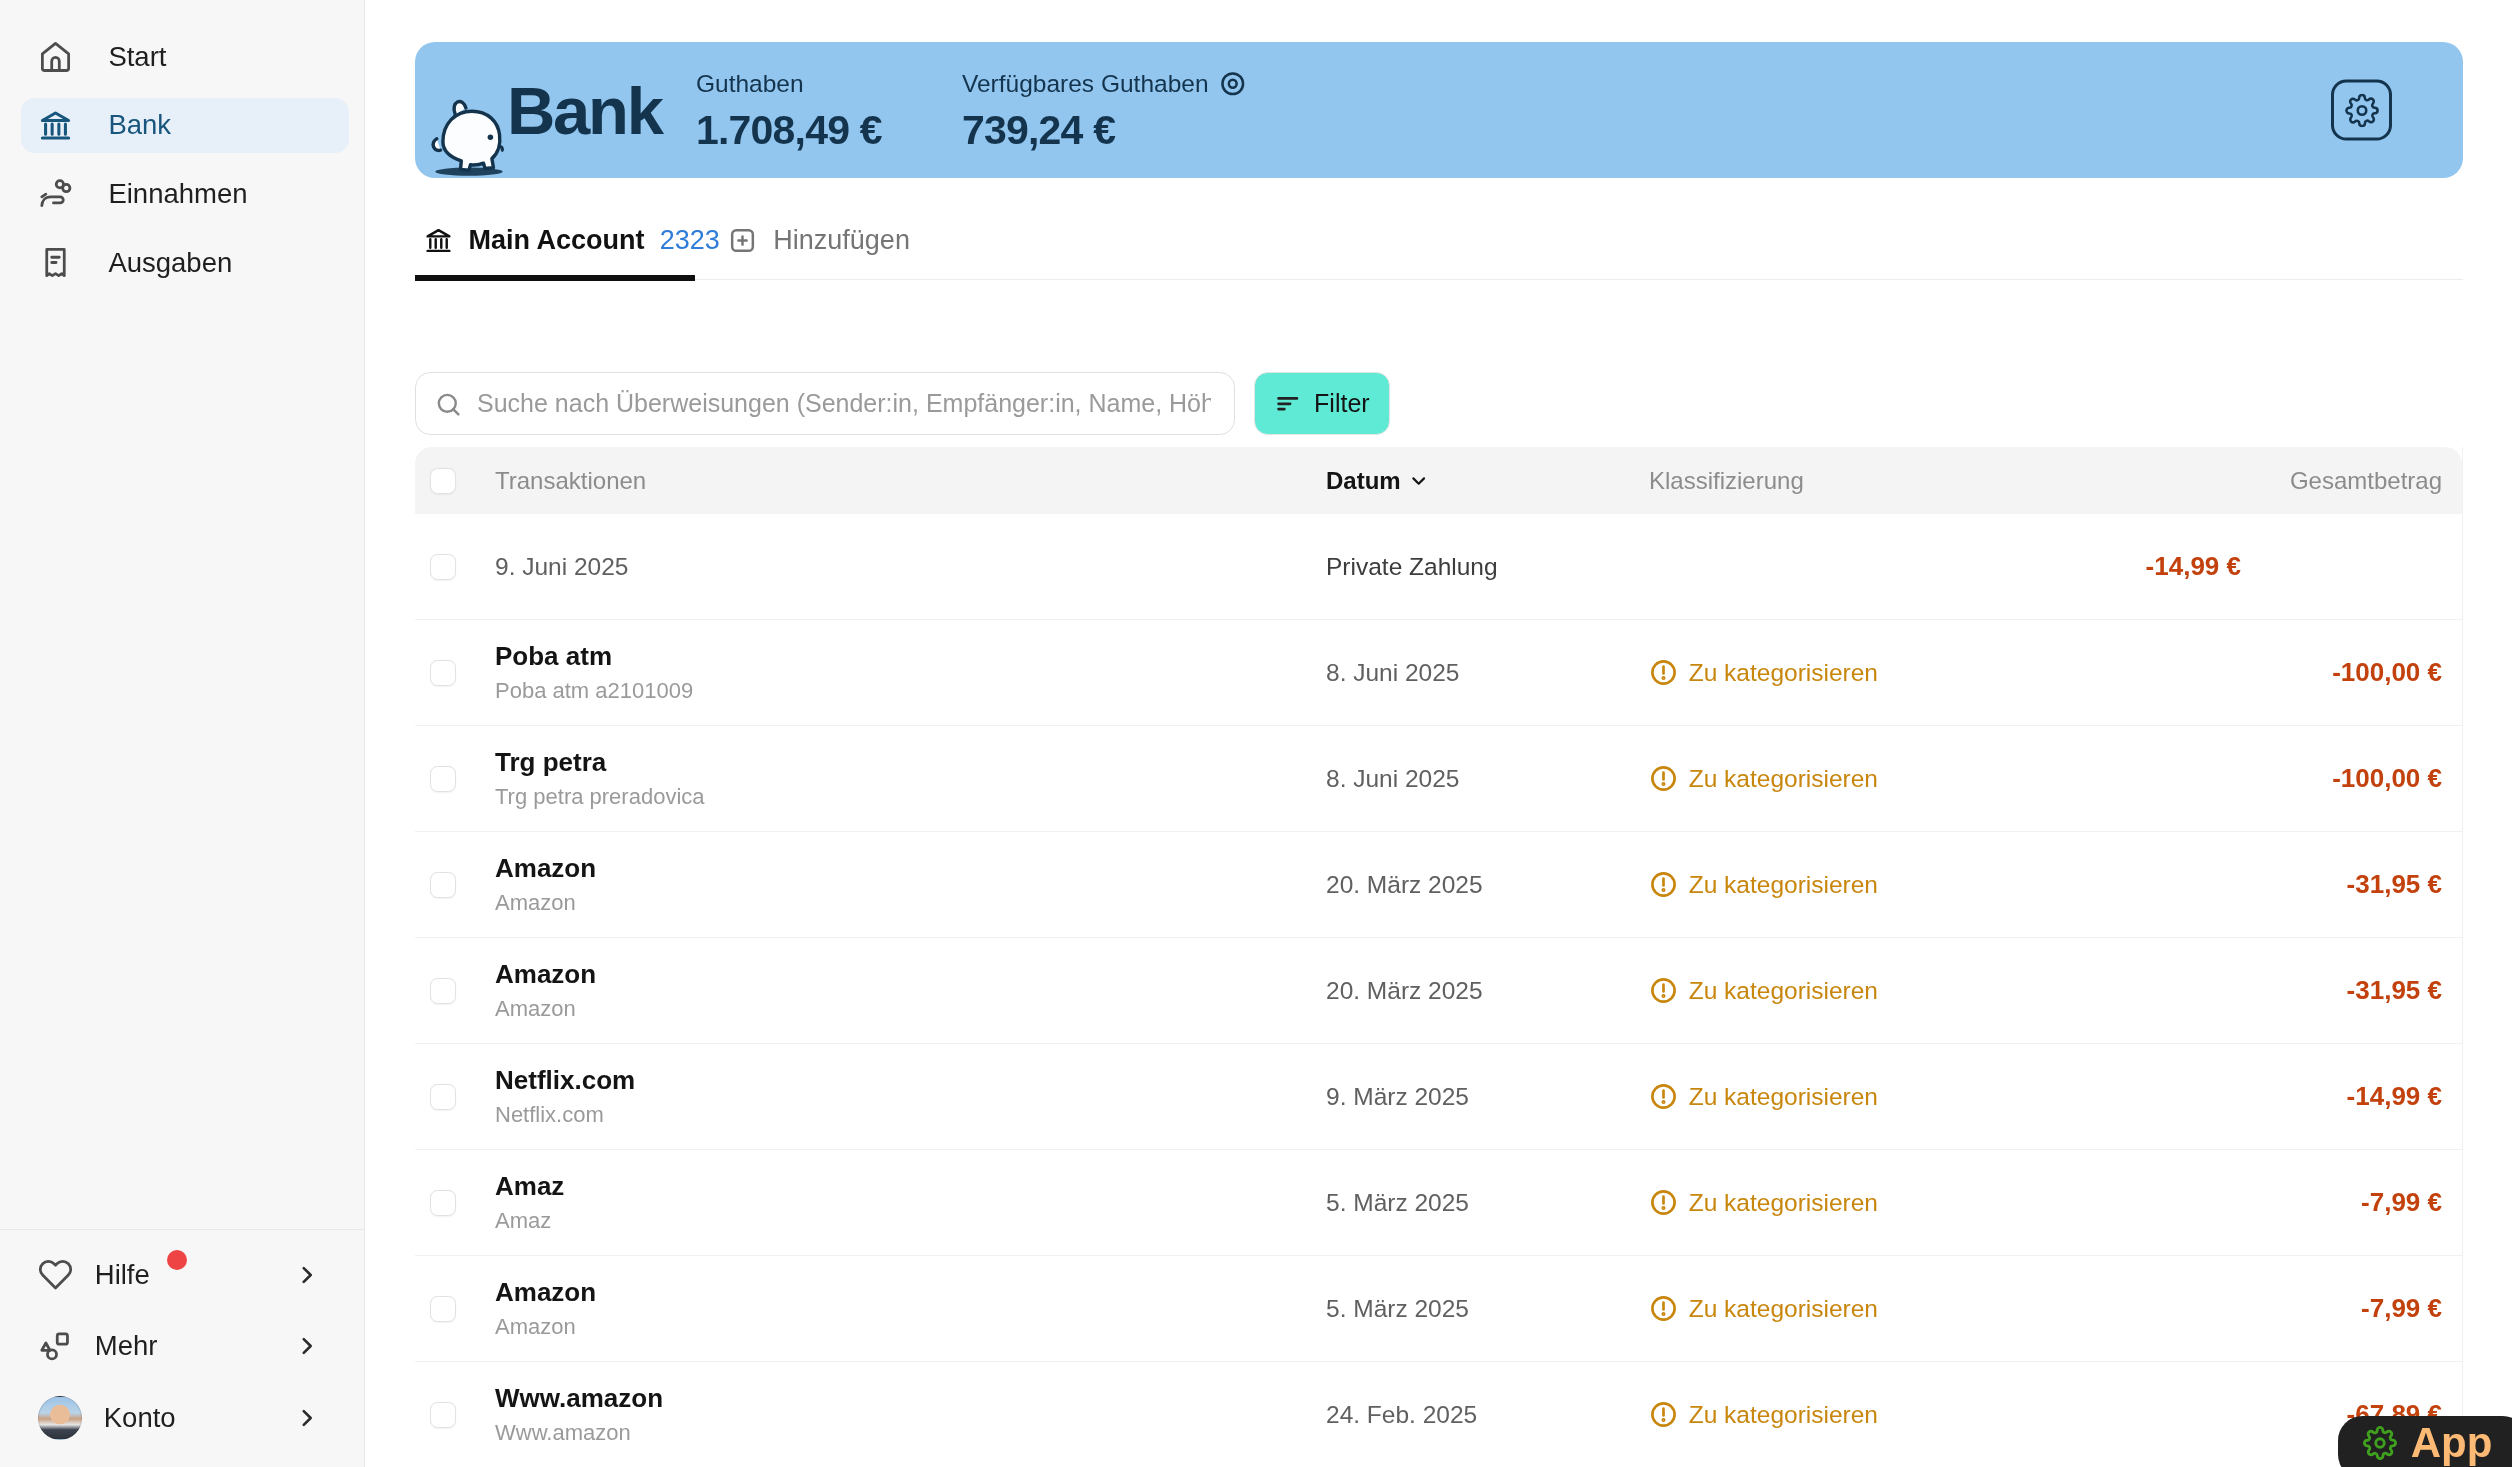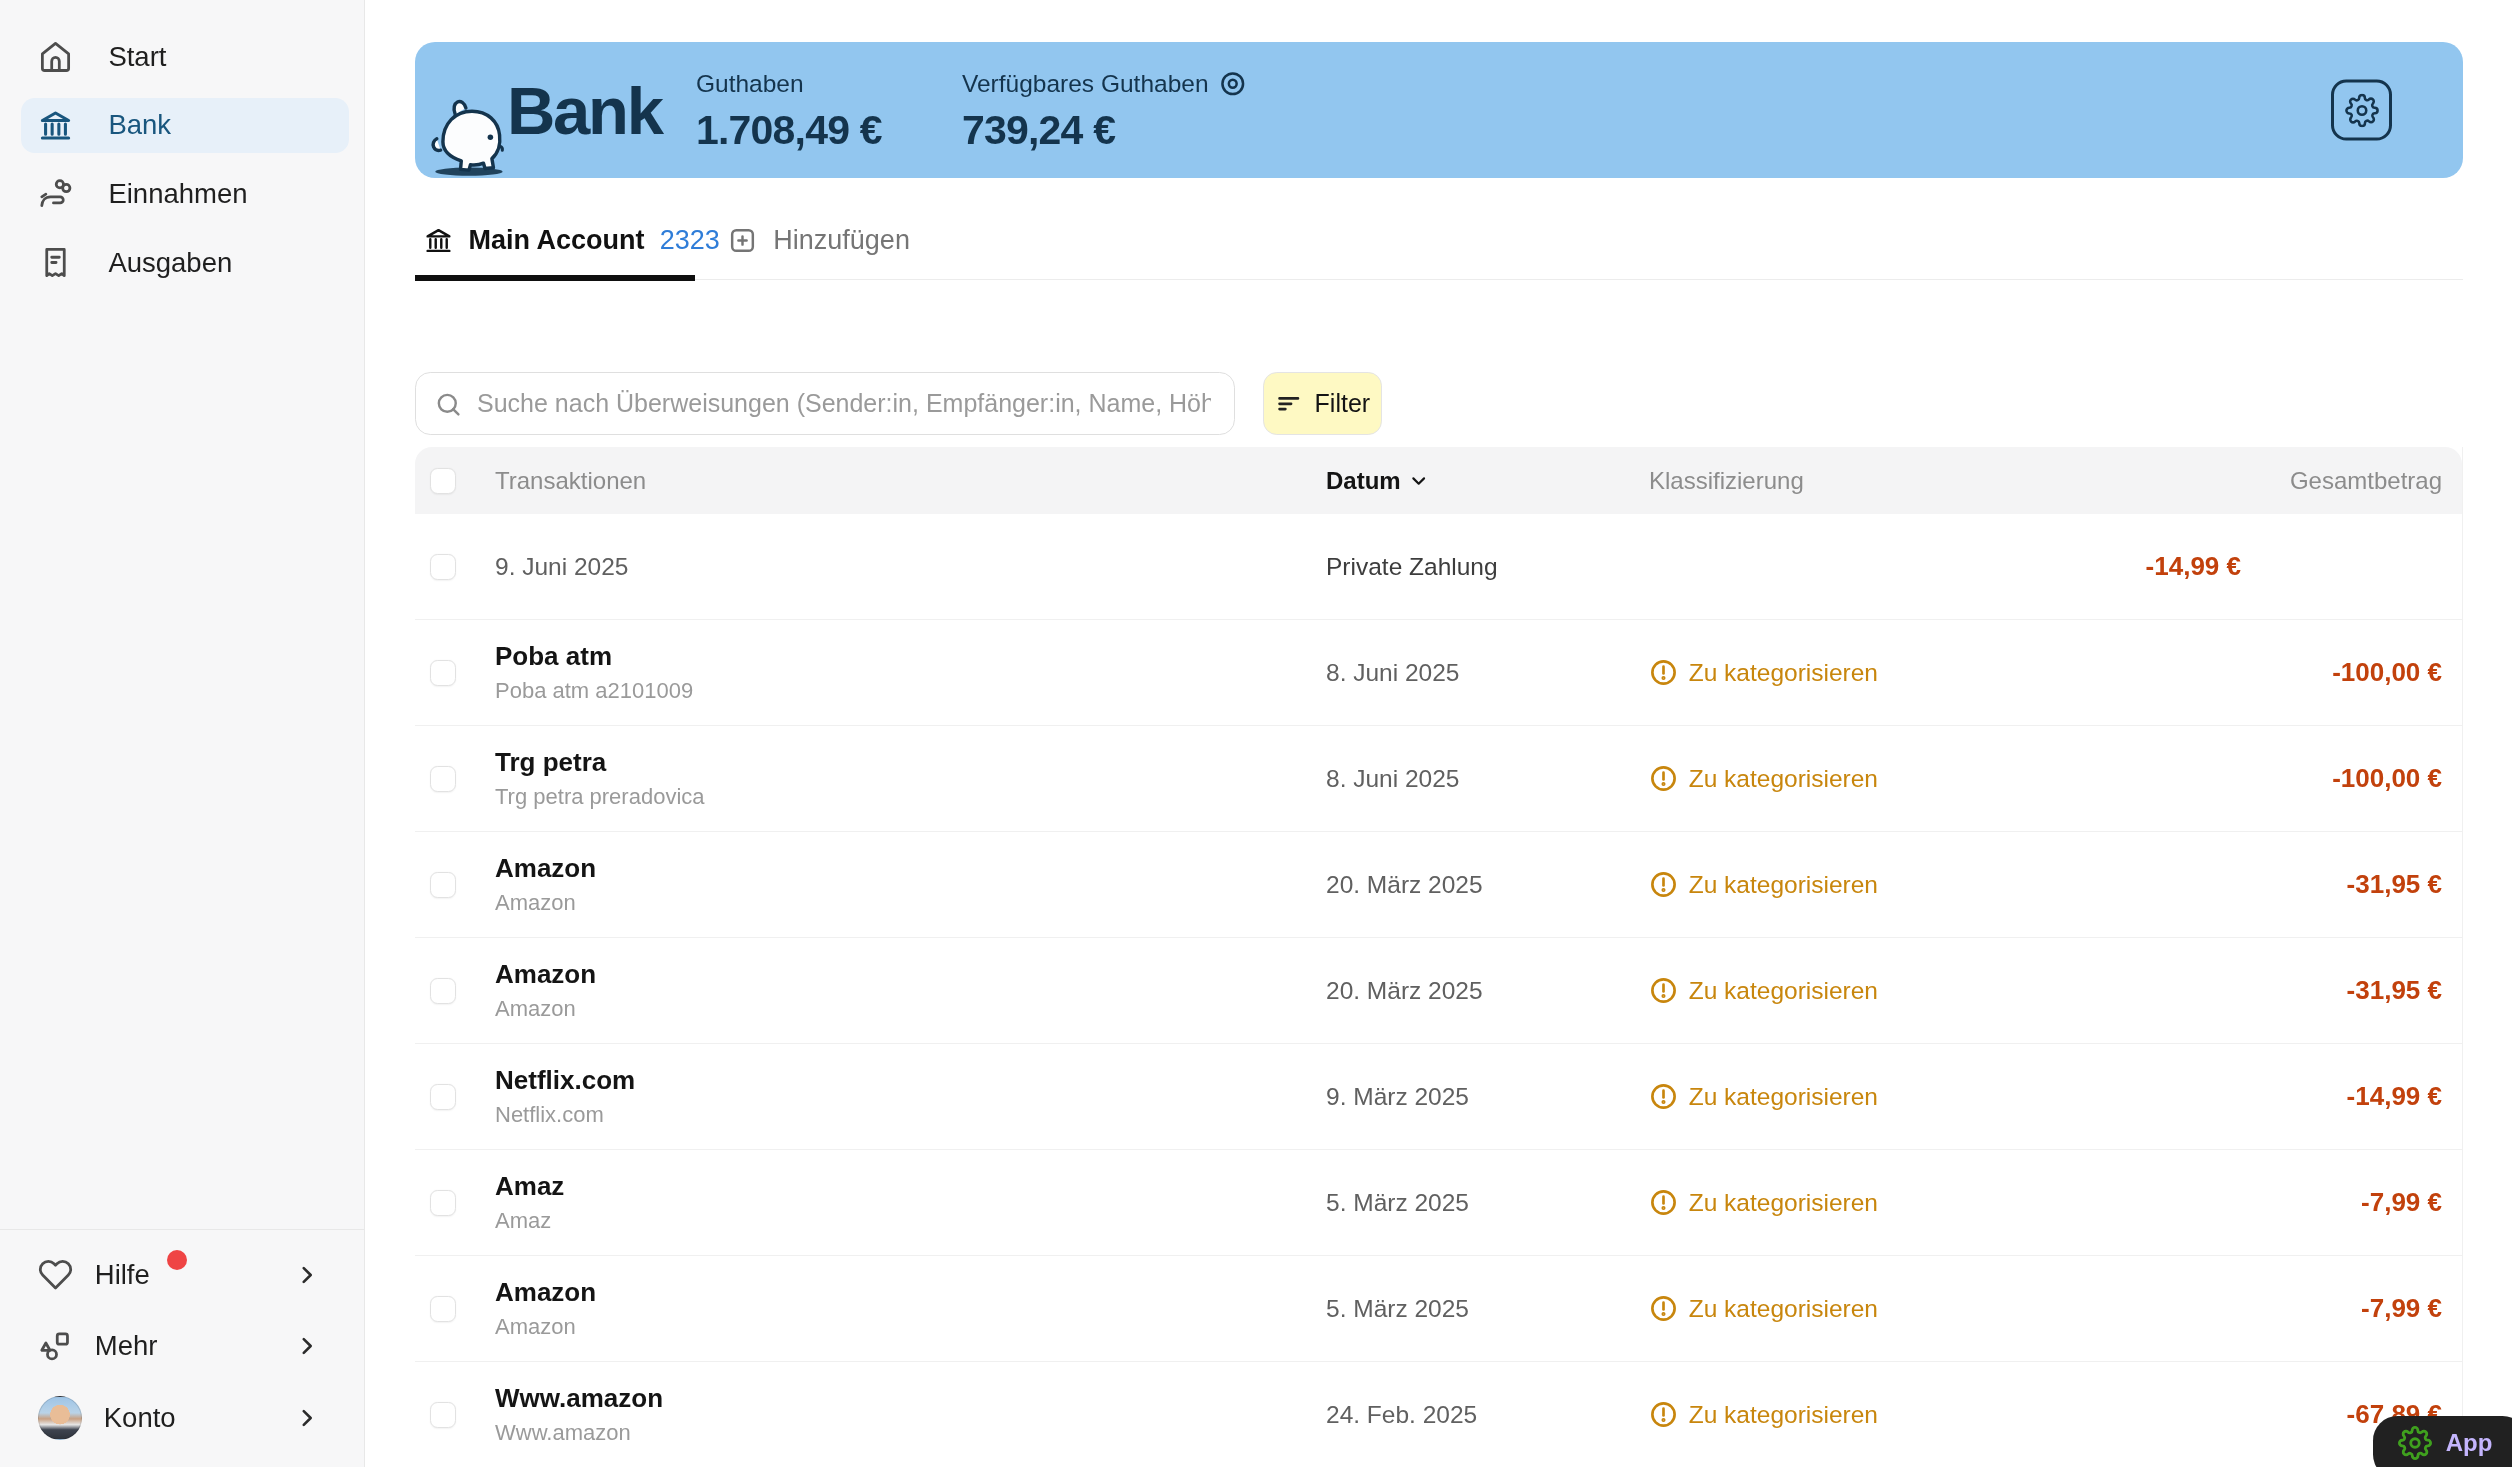--- a/index.html
+++ b/index.html
@@ -84,24 +84,24 @@
     position:absolute; left:0; top:0; width:820px; height:63px;
     border:1.5px solid #DFDFDF; border-radius:15.3px; background:#fff;
   }
   .search-box input {
     width:100%; height:100%; border:none; outline:none; background:transparent;
     padding:0 23px 0 61px; font-size:25px; font-family:"Liberation Sans",sans-serif; color:#333;
   }
   .search-box input::placeholder { color:#9A9A9A; }
   .search-ic { position:absolute; left:18.3px; top:17px; color:#8A8A8A; }
   .filter-btn {
-    position:absolute; left:839px; top:0; width:119px; height:63px;
-    border:1.5px solid #E4E4E4; border-radius:13.8px; background:#fef9c3;
+    position:absolute; left:839px; top:0; width:136px; height:63px;
+    border:1.5px solid #E4E4E4; border-radius:13.8px; background:#5eead4;
     display:flex; align-items:center; justify-content:center; gap:12.2px;
-    font-size:25px; font-weight:500; color:#141414; cursor:pointer;margin-left:9px;
+    font-size:25px; font-weight:500; color:#141414; cursor:pointer;
   }
 
   
   .table { top:447px; border-right:1.5px solid #F0F0F0; }
   .thead {
     height:67px; background:#F4F4F5; border-radius:17px 17px 0 0;
     display:grid; grid-template-columns:80px 831px 323px 612px 1fr;
     align-items:center; color:#8C8C8C; font-size:24px;
   }
   .th-date { color:#141414; font-weight:600; display:flex; align-items:center; gap:7.6px; cursor:pointer; }
@@ -124,21 +124,21 @@
   .t-class .warn { display:none; }
   .t-class.todo .warn { display:block; color:#C8860D; }
   .t-amount { font-size:26px; font-weight:600; color:#c2410c; text-align:right; padding-right:20px; }
 
   
   .app-badge {
     position:absolute; right:-15.3px; bottom:-10.7px; height:63px; min-width:153px;
     background:#212121; border-radius:24.5px; display:flex; align-items:center;
     gap:13.8px; padding:0 35px 7.6px 24.5px; cursor:pointer;
   }
-  .app-badge span { font-size:24px; font-weight:700; color:#c4b5fd; }
+  .app-badge span { font-size:42px; font-weight:700; color:#fdba74; }
 </style>
 </head>
 <body>
 
 <div class="sidebar">
 
   <div class="nav-item">
     <svg class="ic" viewBox="0 0 24 24" fill="none" stroke="currentColor" stroke-width="1.9" stroke-linecap="round" stroke-linejoin="round">
         <path d="M3 10.2 12 3l9 7.2V20a1.6 1.6 0 0 1-1.6 1.6H4.6A1.6 1.6 0 0 1 3 20z"></path>
         <path d="M9.4 21.4v-6.2a2.6 2.6 0 0 1 5.2 0v6.2"></path>

